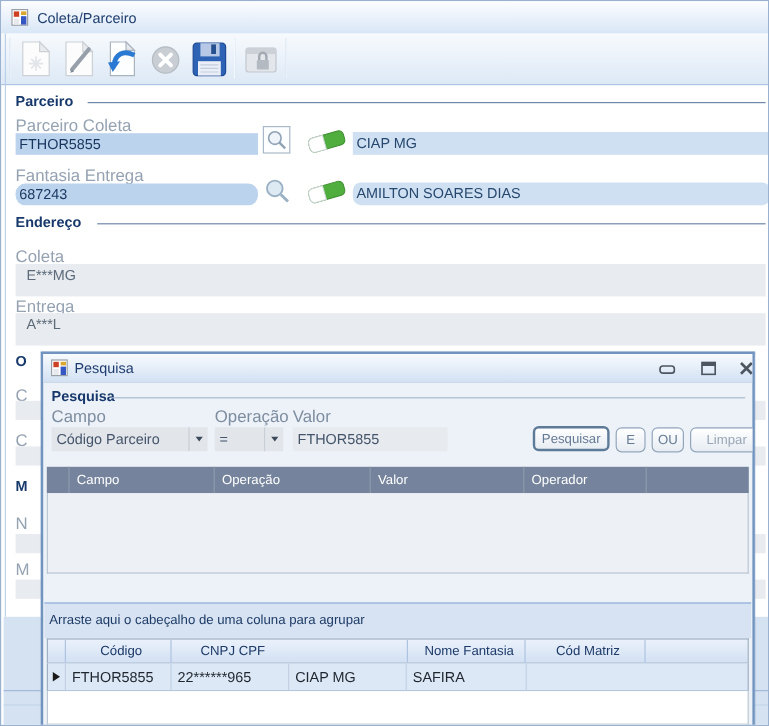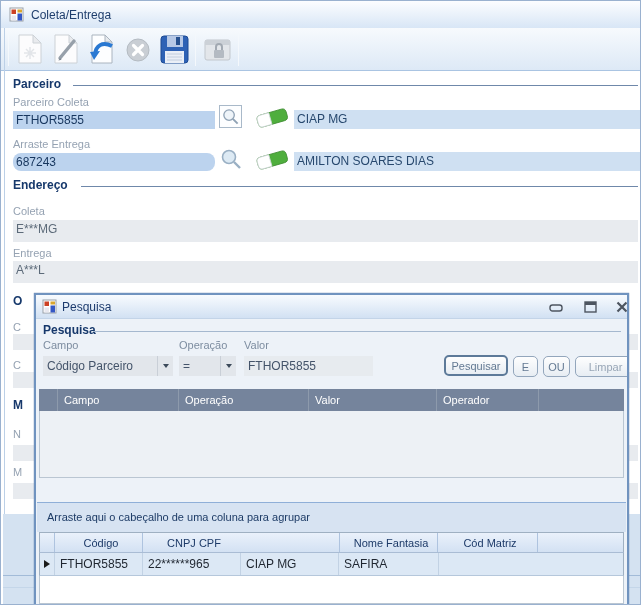--- a/index.html
+++ b/index.html
@@ -11,24 +11,24 @@
   .titlebar{left:0;top:0;width:641px;height:27px;background:linear-gradient(#fcfdff,#d8e6f6);display:flex;align-items:center;}
   .title-text{color:#1f3e6d;font-size:12px;margin-left:6px;}
   .form-icon{margin-left:8px;width:16px;height:16px;}
   .toolbar{left:0;top:27px;width:641px;height:43px;background:linear-gradient(#f7fafd,#dde9f6);border-bottom:1px solid #aac4e2;display:flex;align-items:center;padding-left:4px;}
   .tb-sep{width:1px;height:34px;background:#b5cbe4;margin:0 3px;border-right:1px solid #f4f8fc;}
   .tb-btn{width:36px;height:36px;display:flex;align-items:center;justify-content:center;}
   .left-edge{left:3px;top:27px;width:1px;height:486px;background:#bcd0e7;}
 
   .grp-hdr{font-size:12px;font-weight:bold;color:#16386b;}
   .grp-line{height:1px;background:#6f88aa;}
-  .lbl{font-size:11px;color:#95a2b2;}
+  .lbl{font-size:14px;color:#95a2b2;}
   .field{font-size:12px;color:#17365e;background:#bcd3ee;height:18px;line-height:18px;padding-left:3px;overflow:hidden;white-space:nowrap;}
   .namestrip{font-size:12px;color:#27486e;background:#cfe0f2;height:19px;line-height:19px;padding-left:3px;overflow:hidden;white-space:nowrap;}
-  .grayfield{font-size:12px;color:#5c6a79;background:#e8ebef;height:22px;line-height:18px;padding-left:3px;overflow:hidden;white-space:nowrap;}
+  .grayfield{font-size:12px;color:#5c6a79;background:#e8ebef;height:27px;line-height:18px;padding-left:9px;overflow:hidden;white-space:nowrap;}
   .graystrip{background:#e8ebef;height:16px;}
   .search-box{width:23px;height:23px;background:#fdfeff;border:1px solid #a9b9c9;display:flex;align-items:center;justify-content:center;}
   .bottom-band{left:2px;top:513px;width:639px;height:92px;background:#d4e2f1;}
   .band-line1{left:2px;top:574px;width:639px;height:1px;background:#a2bbd8;}
   .band-line2{left:2px;top:586px;width:639px;height:1px;background:#c4d6e9;}
 
   
   .dialog{left:33px;top:292px;width:595px;height:313px;border:2px solid #7093bf;box-shadow:0 0 1px #476d9f;background:#edf2f8;overflow:hidden;}
   .dlg-titlebar{left:0;top:0;width:591px;height:24px;background:linear-gradient(#f8fbfe,#d2e1f3);border-bottom:1px solid #c3d4e8;display:flex;align-items:center;}
   .dlg-title{color:#1e3c6e;font-size:12px;margin-left:4px;}
@@ -39,21 +39,21 @@
   .tri-down{width:0;height:0;border-left:3.5px solid transparent;border-right:3.5px solid transparent;border-top:4px solid #3c4a5a;}
   .vinput{background:#e7ebef;height:20px;line-height:20px;font-size:12px;color:#44546a;padding-left:4px;}
   .btn{height:21px;border:1px solid #93a6bc;border-radius:5px;background:linear-gradient(#fefefe,#e7edf3);font-size:11px;color:#647a93;display:flex;align-items:center;justify-content:center;}
   .btn-default{border:2px solid #5d7a99;}
   .btn-disabled{color:#98a6b6;}
 
   .cgrid-hdr{height:22px;background:#75849c;display:flex;}
   .cgrid-hdr .cell{color:#fff;font-size:11px;line-height:22px;padding-left:6px;border-left:1px solid #8d9aac;overflow:hidden;white-space:nowrap;}
   .cgrid-hdr .cell:first-child{border-left:none;}
   .cgrid-empty{background:#edf1f5;border:1px solid #bac6d2;border-top:none;}
-  .groupband{background:#d7e3f2;border-top:1px solid #8fafd8;font-size:11px;color:#1d3b66;line-height:29px;padding-left:10px;}
+  .groupband{background:#d7e3f2;border-top:1px solid #8fafd8;font-size:11px;color:#1d3b66;line-height:29px;padding-left:4px;}
   .rgrid-hdr{height:21px;background:linear-gradient(#eaf1fb,#d3e1f3);border:1px solid #9fb0c2;border-bottom:1px solid #a9bcd4;display:flex;text-align:center;}
   .rgrid-hdr .cell{color:#1d3a68;font-size:11px;line-height:20px;padding-left:5px;border-left:1px solid #aec3df;overflow:hidden;white-space:nowrap;}
   .rgrid-hdr .cell:first-child{border-left:none;}
   .rgrid-row{height:23px;background:#dce8f5;border-left:1px solid #9fb0c2;border-right:1px solid #9fb0c2;border-bottom:1px solid #b5c7db;display:flex;}
   .rgrid-row .cell{color:#1f2630;font-size:12px;line-height:22px;padding-left:5px;border-left:1px solid #c2d2e4;overflow:hidden;white-space:nowrap;}
   .rgrid-row .cell:first-child{border-left:none;display:flex;align-items:center;justify-content:center;padding-left:0;}
   .rgrid-below{background:#ffffff;border:1px solid #bac6d2;border-top:none;}
   .tri-right{width:0;height:0;border-top:4px solid transparent;border-bottom:4px solid transparent;border-left:6px solid #1b1b1b;}
 </style>
 </head>
@@ -62,21 +62,21 @@
 <div class="screen">
 
   <div class="abs titlebar">
     <svg class="form-icon" viewBox="0 0 16 16">
       <rect x="1" y="1" width="13" height="13" fill="#ffffff" stroke="#9aa0a8"></rect>
       <rect x="2.5" y="2.5" width="4.5" height="4.5" fill="#cc4125"></rect>
       <rect x="8.5" y="2.5" width="4.5" height="3" fill="#d9a62e"></rect>
       <rect x="8.5" y="6.5" width="4.5" height="7" fill="#3457c4"></rect>
       <rect x="2.5" y="8.5" width="4.5" height="5" fill="#e8e8ef"></rect>
     </svg>
-    <span class="title-text">Coleta/Entrega</span>
+    <span class="title-text">Coleta/Parceiro</span>
   </div>
 
   <div class="abs toolbar">
     <div class="tb-sep"></div>
     <div class="tb-btn" title="">
       <svg width="30" height="32" viewBox="0 0 30 32">
         <path d="M4 2 h14 l8 8 v20 H4 z" fill="#fcfcfd" stroke="#ccd1d6"></path>
         <path d="M18 2 l8 8 h-8 z" fill="#e9ebee" stroke="#ccd1d6"></path>
         <path d="M11 16 l8 8 M19 16 l-8 8 M15 14 v12 M9 20 h12" stroke="#e2e5e9" stroke-width="1.5"></path>
       </svg>
@@ -140,37 +140,37 @@
   <div class="abs" style="left:253px;top:103px;">
     <svg width="36" height="26" viewBox="0 0 36 26">
       <g transform="rotate(-16 18 13)">
         <rect x="3" y="8" width="30" height="12" rx="4" fill="#4fae3d" stroke="#3e8c30" stroke-width="0.8"></rect>
         <path d="M7 8 h9 v12 h-9 a4 4 0 0 1 -4 -4 v-4 a4 4 0 0 1 4 -4 z" fill="#ffffff" stroke="#cfd6da" stroke-width="0.8"></path>
       </g>
     </svg>
   </div>
   <div class="abs namestrip" style="left:293px;top:109px;width:348px;">CIAP MG</div>
 
-  <div class="abs lbl" style="left:12px;top:137px;">Arraste Entrega</div>
+  <div class="abs lbl" style="left:12px;top:137px;">Fantasia Entrega</div>
   <div class="abs field" style="left:12px;top:152px;width:202px;border-radius:8px;">687243</div>
   <div class="abs" style="left:218px;top:146px;">
     <svg width="24" height="24" viewBox="0 0 24 24">
       <circle cx="10" cy="10" r="6.5" fill="#ddeaf4" stroke="#9ab0c4" stroke-width="1.6"></circle>
       <line x1="15" y1="15" x2="21" y2="21" stroke="#9ab0c4" stroke-width="2.4"></line>
     </svg>
   </div>
   <div class="abs" style="left:253px;top:145px;">
     <svg width="36" height="26" viewBox="0 0 36 26">
       <g transform="rotate(-16 18 13)">
         <rect x="3" y="8" width="30" height="12" rx="4" fill="#4fae3d" stroke="#3e8c30" stroke-width="0.8"></rect>
         <path d="M7 8 h9 v12 h-9 a4 4 0 0 1 -4 -4 v-4 a4 4 0 0 1 4 -4 z" fill="#ffffff" stroke="#cfd6da" stroke-width="0.8"></path>
       </g>
     </svg>
   </div>
-  <div class="abs namestrip" style="left:293px;top:151px;width:348px;">AMILTON SOARES DIAS</div>
+  <div class="abs namestrip" style="left:293px;top:151px;width:348px;border-radius:7px;">AMILTON SOARES DIAS</div>
 
   <div class="abs grp-hdr" style="left:12px;top:177px;">Endereço</div>
   <div class="abs grp-line" style="left:80px;top:185px;width:557px;"></div>
 
   <div class="abs lbl" style="left:12px;top:204px;">Coleta</div>
   <div class="abs grayfield" style="left:12px;top:219px;width:625px;">E***MG</div>
   <div class="abs lbl" style="left:12px;top:246px;">Entrega</div>
   <div class="abs grayfield" style="left:12px;top:260px;width:625px;">A***L</div>
 
   <div class="abs grp-hdr" style="left:12px;top:293px;">O</div>

